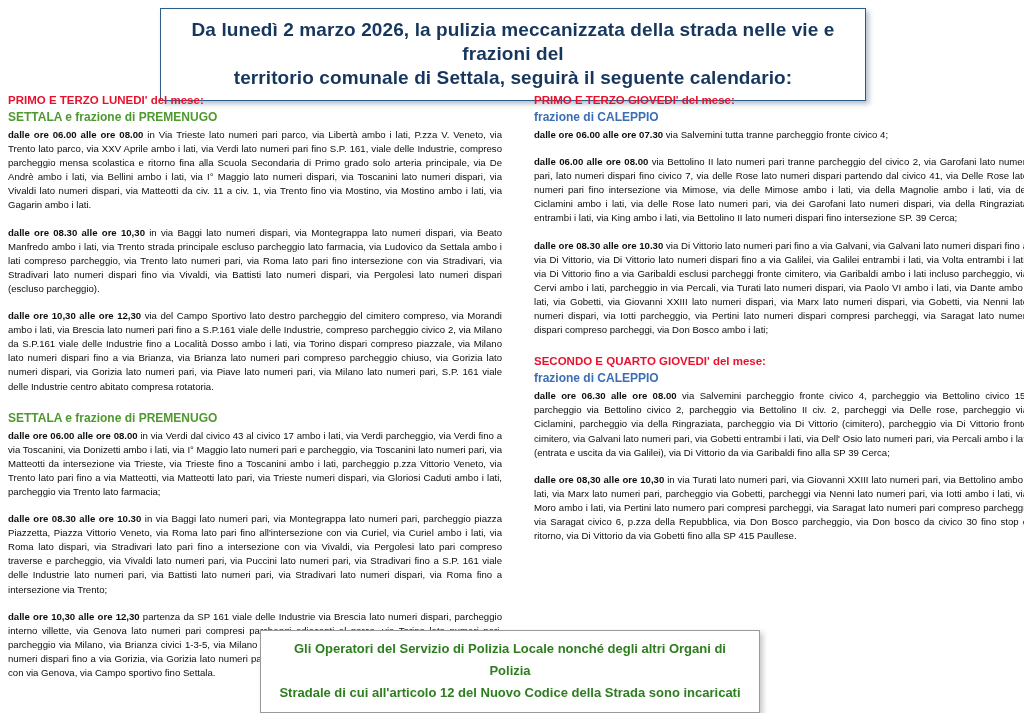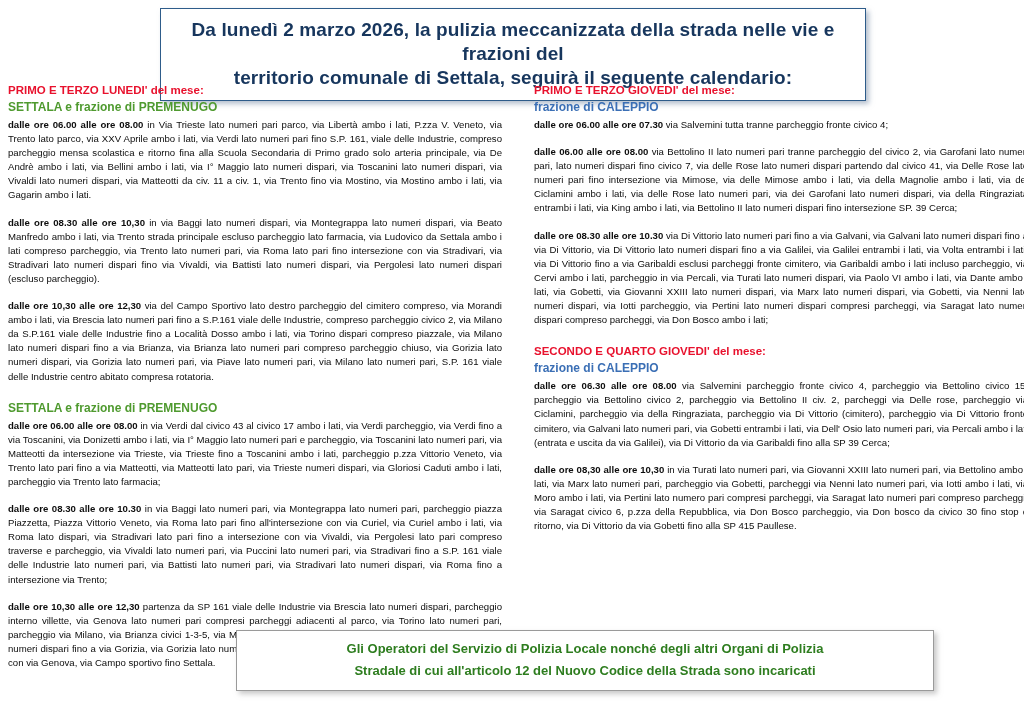--- a/index.html
+++ b/index.html
@@ -38,21 +38,21 @@
     font-weight: bold;
     font-size: 19px;
     line-height: 24px;
     letter-spacing: 0.1px;
   }
 
   
   .columns {
     position: absolute;
     left: 0;
-    top: 82px;
+    top: 92px;
     width: 868px;
     height: 532px;
   }
   .col {
     position: absolute;
     top: 0;
     width: 494px;
   }
   .col-left  { left: 8px; }
   .col-right { left: 534px; }
@@ -84,23 +84,23 @@
   .slot:last-child { margin-bottom: 0; }
   .slot .hours {
     font-weight: bold;
   }
 
   .block-gap { height: 16px; }
 
   
   .footer-wrap {
     position: absolute;
-    left: 236px;
+    left: 260px;
     top: 630px;
-    width: 698px;
+    width: 500px;
     box-sizing: border-box;
   }
   .footer-box {
     border: 1px solid #9a9a9a;
     background: #ffffff;
     box-sizing: border-box;
     padding: 7px 16px 8px 16px;
     box-shadow: 3px 3px 5px rgba(150,150,150,0.5);
     text-align: center;
   }

